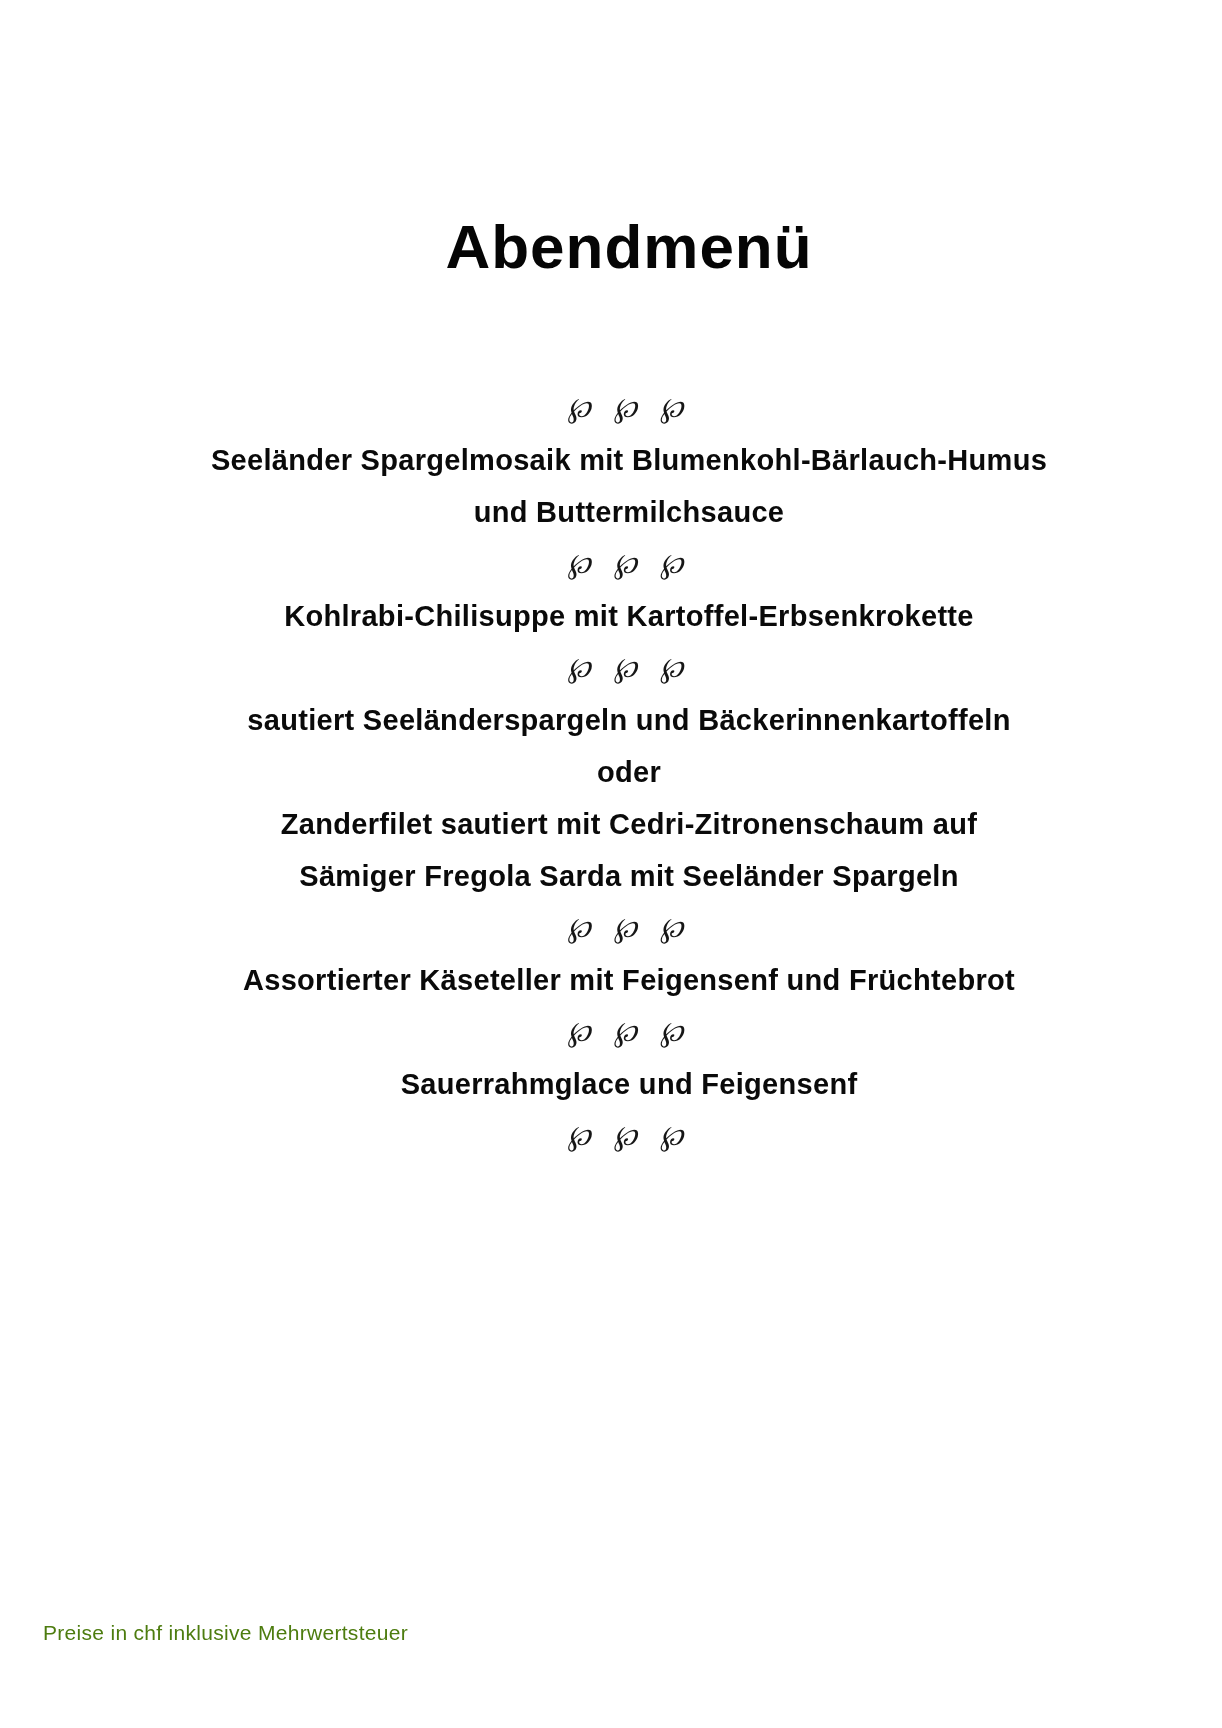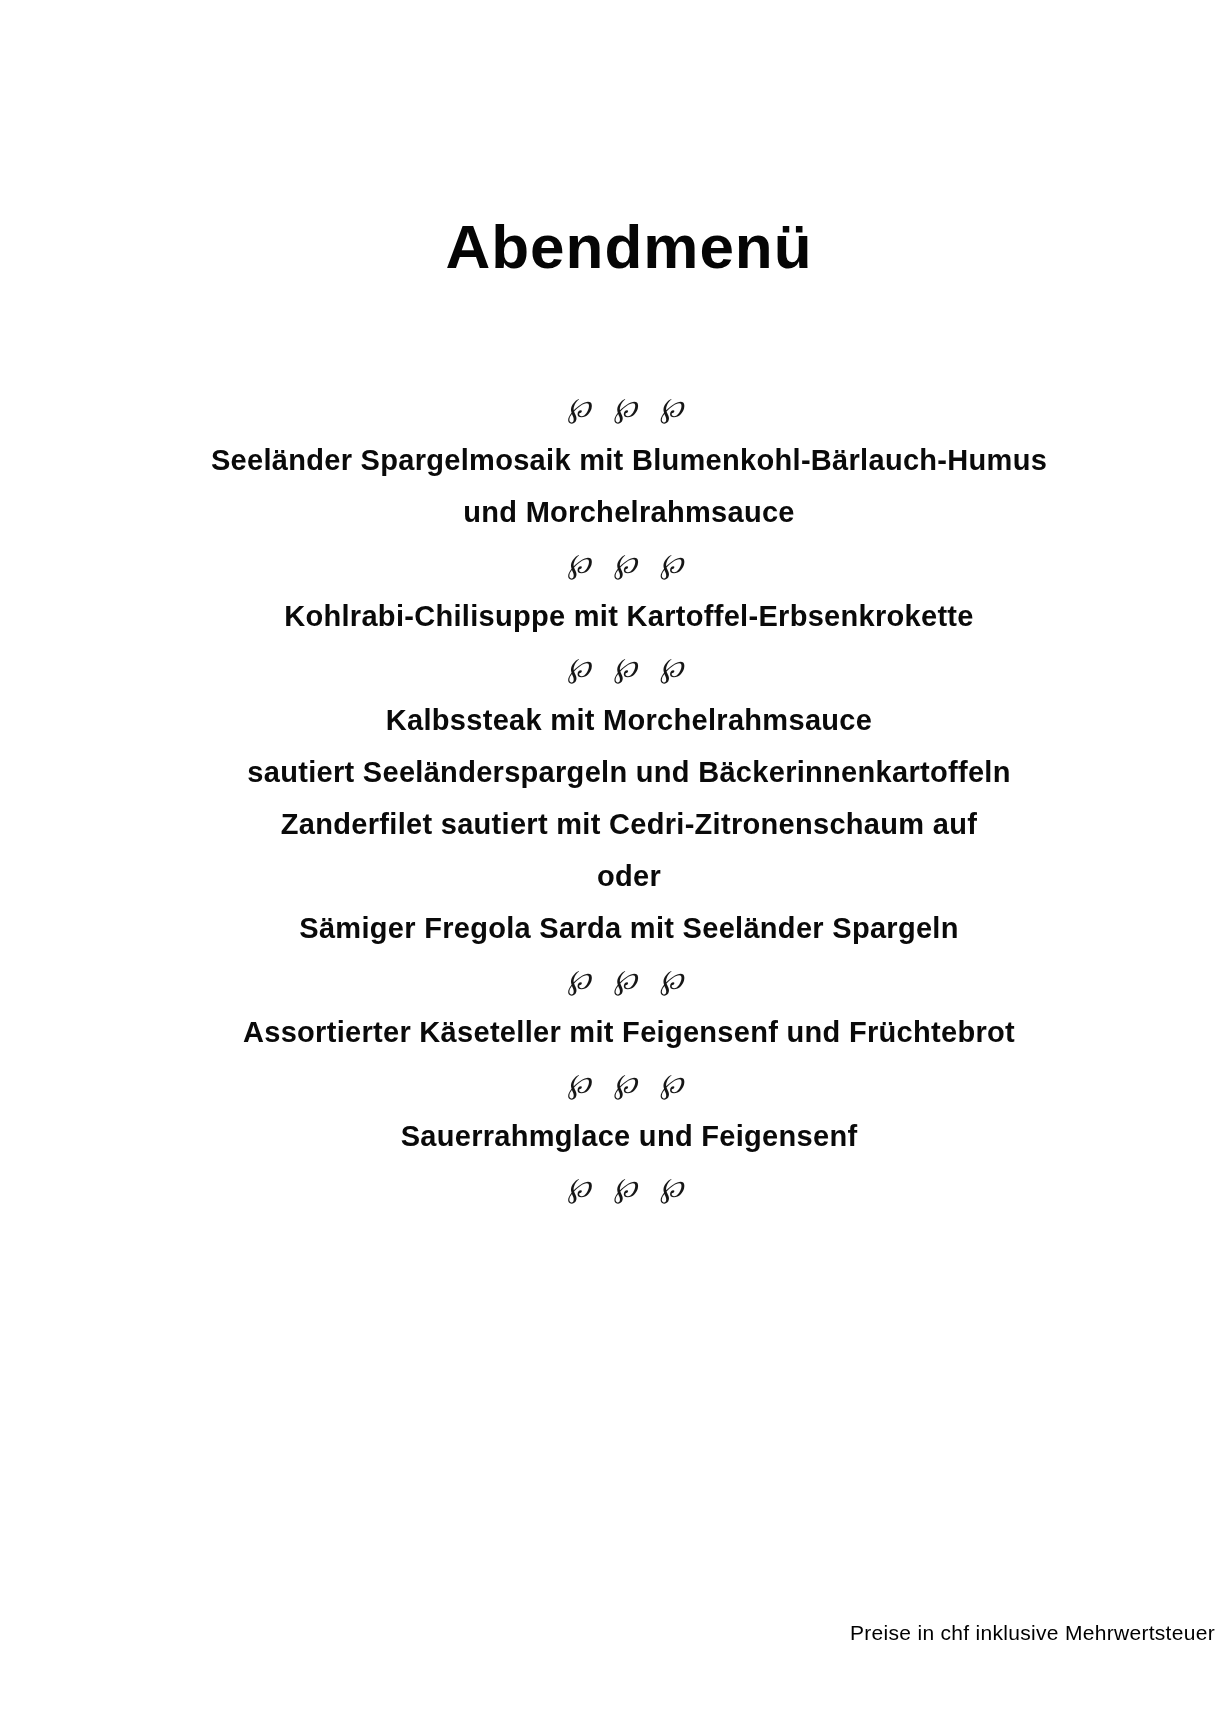--- a/index.html
+++ b/index.html
@@ -66,50 +66,49 @@
     white-space: nowrap;
   }
 
   .footer-note {
     position: absolute;
     left: 36px;
     right: 0;
     top: 1612px;
     height: 42px;
     line-height: 42px;
-    text-align: right;
+    text-align: left;
     font-size: 21px;
     letter-spacing: 0.3px;
-    color: #000000;
+    color: #4d7c0f;
   }
 </style>
 </head>
 <body>
 
 <div class="page">
 
   <h1 class="title">Abendmenü</h1>
 
   <div class="menu-body">
 
     <div class="ornament">℘ ℘ ℘</div>
 
     <div class="menu-line">Seeländer Spargelmosaik mit Blumenkohl-Bärlauch-Humus</div>
-    <div class="menu-line">und Morchelrahmsauce</div>
+    <div class="menu-line">und Buttermilchsauce</div>
 
     <div class="ornament">℘ ℘ ℘</div>
 
     <div class="menu-line">Kohlrabi-Chilisuppe mit Kartoffel-Erbsenkrokette</div>
 
     <div class="ornament">℘ ℘ ℘</div>
 
-    <div class="menu-line">Kalbssteak mit Morchelrahmsauce</div>
     <div class="menu-line">sautiert Seeländerspargeln und Bäckerinnenkartoffeln</div>
+    <div class="menu-line">oder</div>
     <div class="menu-line">Zanderfilet sautiert mit Cedri-Zitronenschaum auf</div>
-    <div class="menu-line">oder</div>
     <div class="menu-line">Sämiger Fregola Sarda mit Seeländer Spargeln</div>
 
     <div class="ornament">℘ ℘ ℘</div>
 
     <div class="menu-line">Assortierter Käseteller mit Feigensenf und Früchtebrot</div>
 
     <div class="ornament">℘ ℘ ℘</div>
 
     <div class="menu-line">Sauerrahmglace und Feigensenf</div>
 

